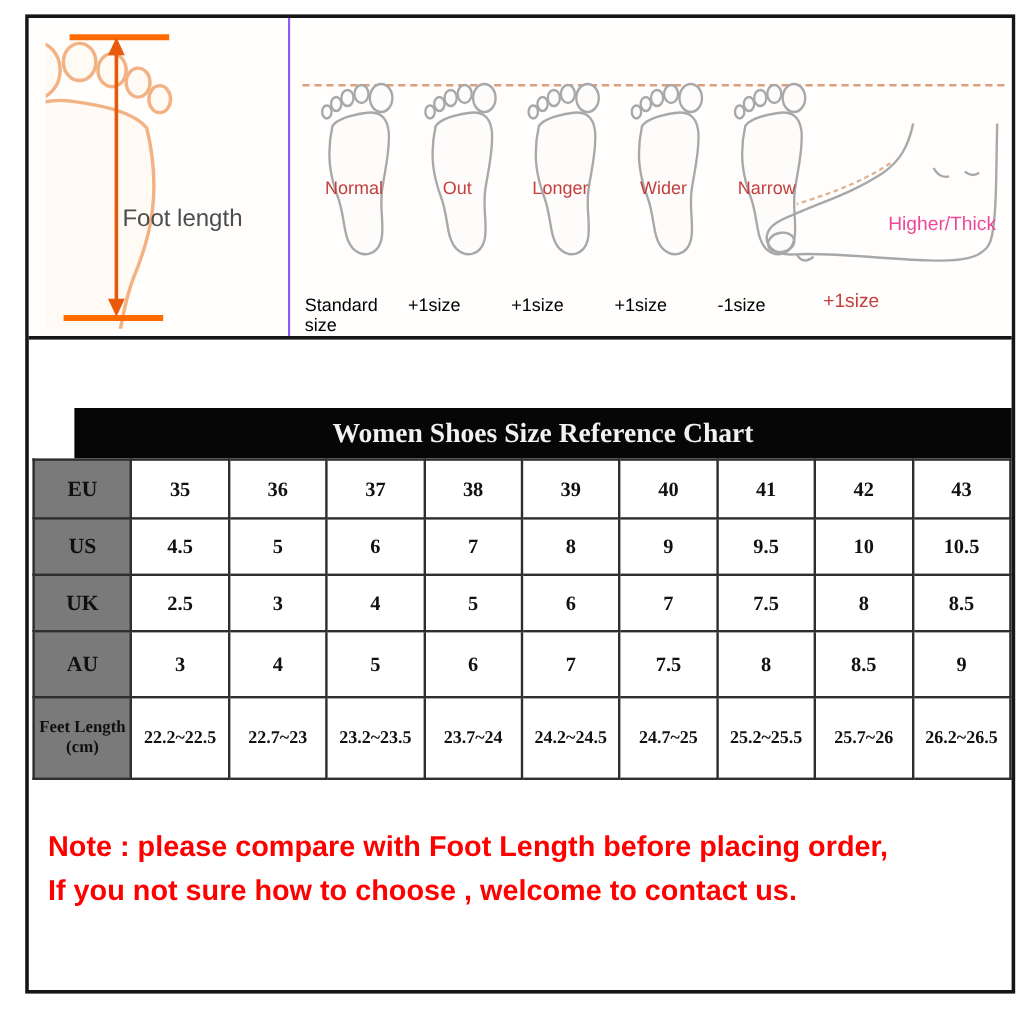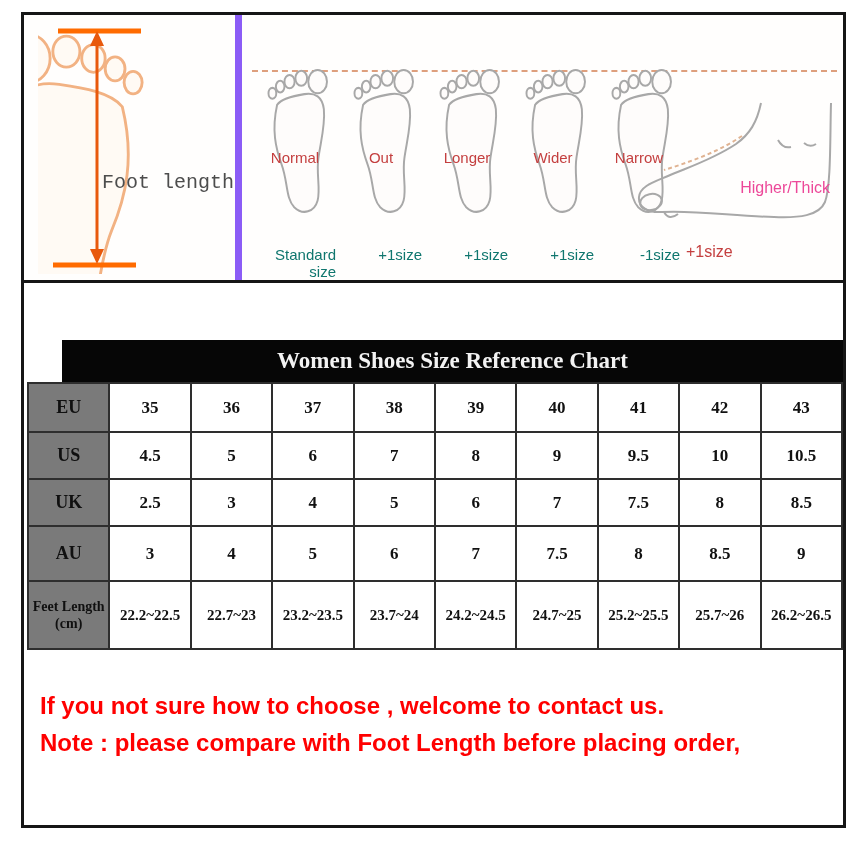--- a/index.html
+++ b/index.html
@@ -4,38 +4,38 @@
 <style>
   html,body{margin:0;padding:0;background:#fff;}
   .page{position:relative;width:860px;height:841px;background:#fff;overflow:hidden;
         font-family:"Liberation Sans",sans-serif;}
   .frame{position:absolute;left:21px;top:12px;width:819px;height:810px;
          border:3px solid #161616;background:#fff;}
 
   
   .top-section{position:absolute;left:0;top:0;width:819px;height:268px;
                border-bottom:3px solid #161616;box-sizing:border-box;display:flex;}
-  .panel-foot-length{width:218px;border-right:7px solid #8b5cf6;box-sizing:border-box;
-                     position:relative;background:#fffefd;font-family:Liberation Mono, monospace;}
+  .panel-foot-length{width:218px;border-right:2px solid #8b5cf6;box-sizing:border-box;
+                     position:relative;background:#fffefd;}
   .measure-svg{position:absolute;left:14px;top:7px;}
   .foot-length-label{position:absolute;left:78px;top:156px;font-size:20px;color:#4d4d4d;
                      white-space:nowrap;}
   .big-foot{fill:#fffaf4;stroke:#f2b283;stroke-width:1.6px;}
   .arrow-stroke{stroke:#e8590c;}
   .cap-stroke{stroke:#ff6b00;}
 
   .panel-fit-guide{flex:1;position:relative;background:#fffefd;}
   .toe-line{position:absolute;left:10px;right:6px;top:55px;border-top:2px dashed #de9f7d;}
   .feet-row{position:absolute;left:12px;top:50px;display:flex;gap:4px;}
   .foot-col{width:82px;position:relative;text-align:center;height:215px;}
   .guide-foot{fill:#fefcfb;stroke:#a8a8a8;stroke-width:2.5px;}
   .foot-name{position:absolute;top:84px;left:0;right:0;text-align:center;
              color:#c43f3f;font-size:15px;}
-  .foot-size{position:absolute;top:181px;left:0;right:0;text-align:right;
-             color:#0f766e;font-size:15px;line-height:17px;}
+  .foot-size{position:absolute;top:181px;left:0;right:0;text-align:left;
+             color:#000000;font-size:15px;line-height:17px;}
   .side-foot{position:absolute;left:392px;top:60px;width:200px;height:200px;}
   .side-foot svg{position:absolute;left:0;top:25px;}
   .side-outline{fill:none;stroke:#a8a8a8;stroke-width:2px;}
   .side-dash{fill:none;stroke:#e0b392;stroke-width:2px;stroke-dasharray:4,3;}
   .side-name{position:absolute;right:4px;top:104px;color:#ec4899;font-size:16px;white-space:nowrap;}
   .side-size{position:absolute;left:52px;top:168px;color:#c43f3f;font-size:16px;}
 
   
   .table-wrap{position:absolute;left:3px;top:325px;width:816px;}
   .table-title{height:42px;line-height:42px;background:#060606;color:#f2f2f2;
@@ -216,18 +216,18 @@
               <td>24.7~25</td>
               <td>25.2~25.5</td>
               <td>25.7~26</td>
               <td>26.2~26.5</td>
             </tr>
           </tbody>
       </table>
     </div>
 
     <div class="note">
+      <div>Note : please compare with Foot Length before placing order,</div>
       <div>If you not sure how to choose , welcome to contact us.</div>
-      <div>Note : please compare with Foot Length before placing order,</div>
     </div>
 
   </div>
 </div>
 
 </body></html>

